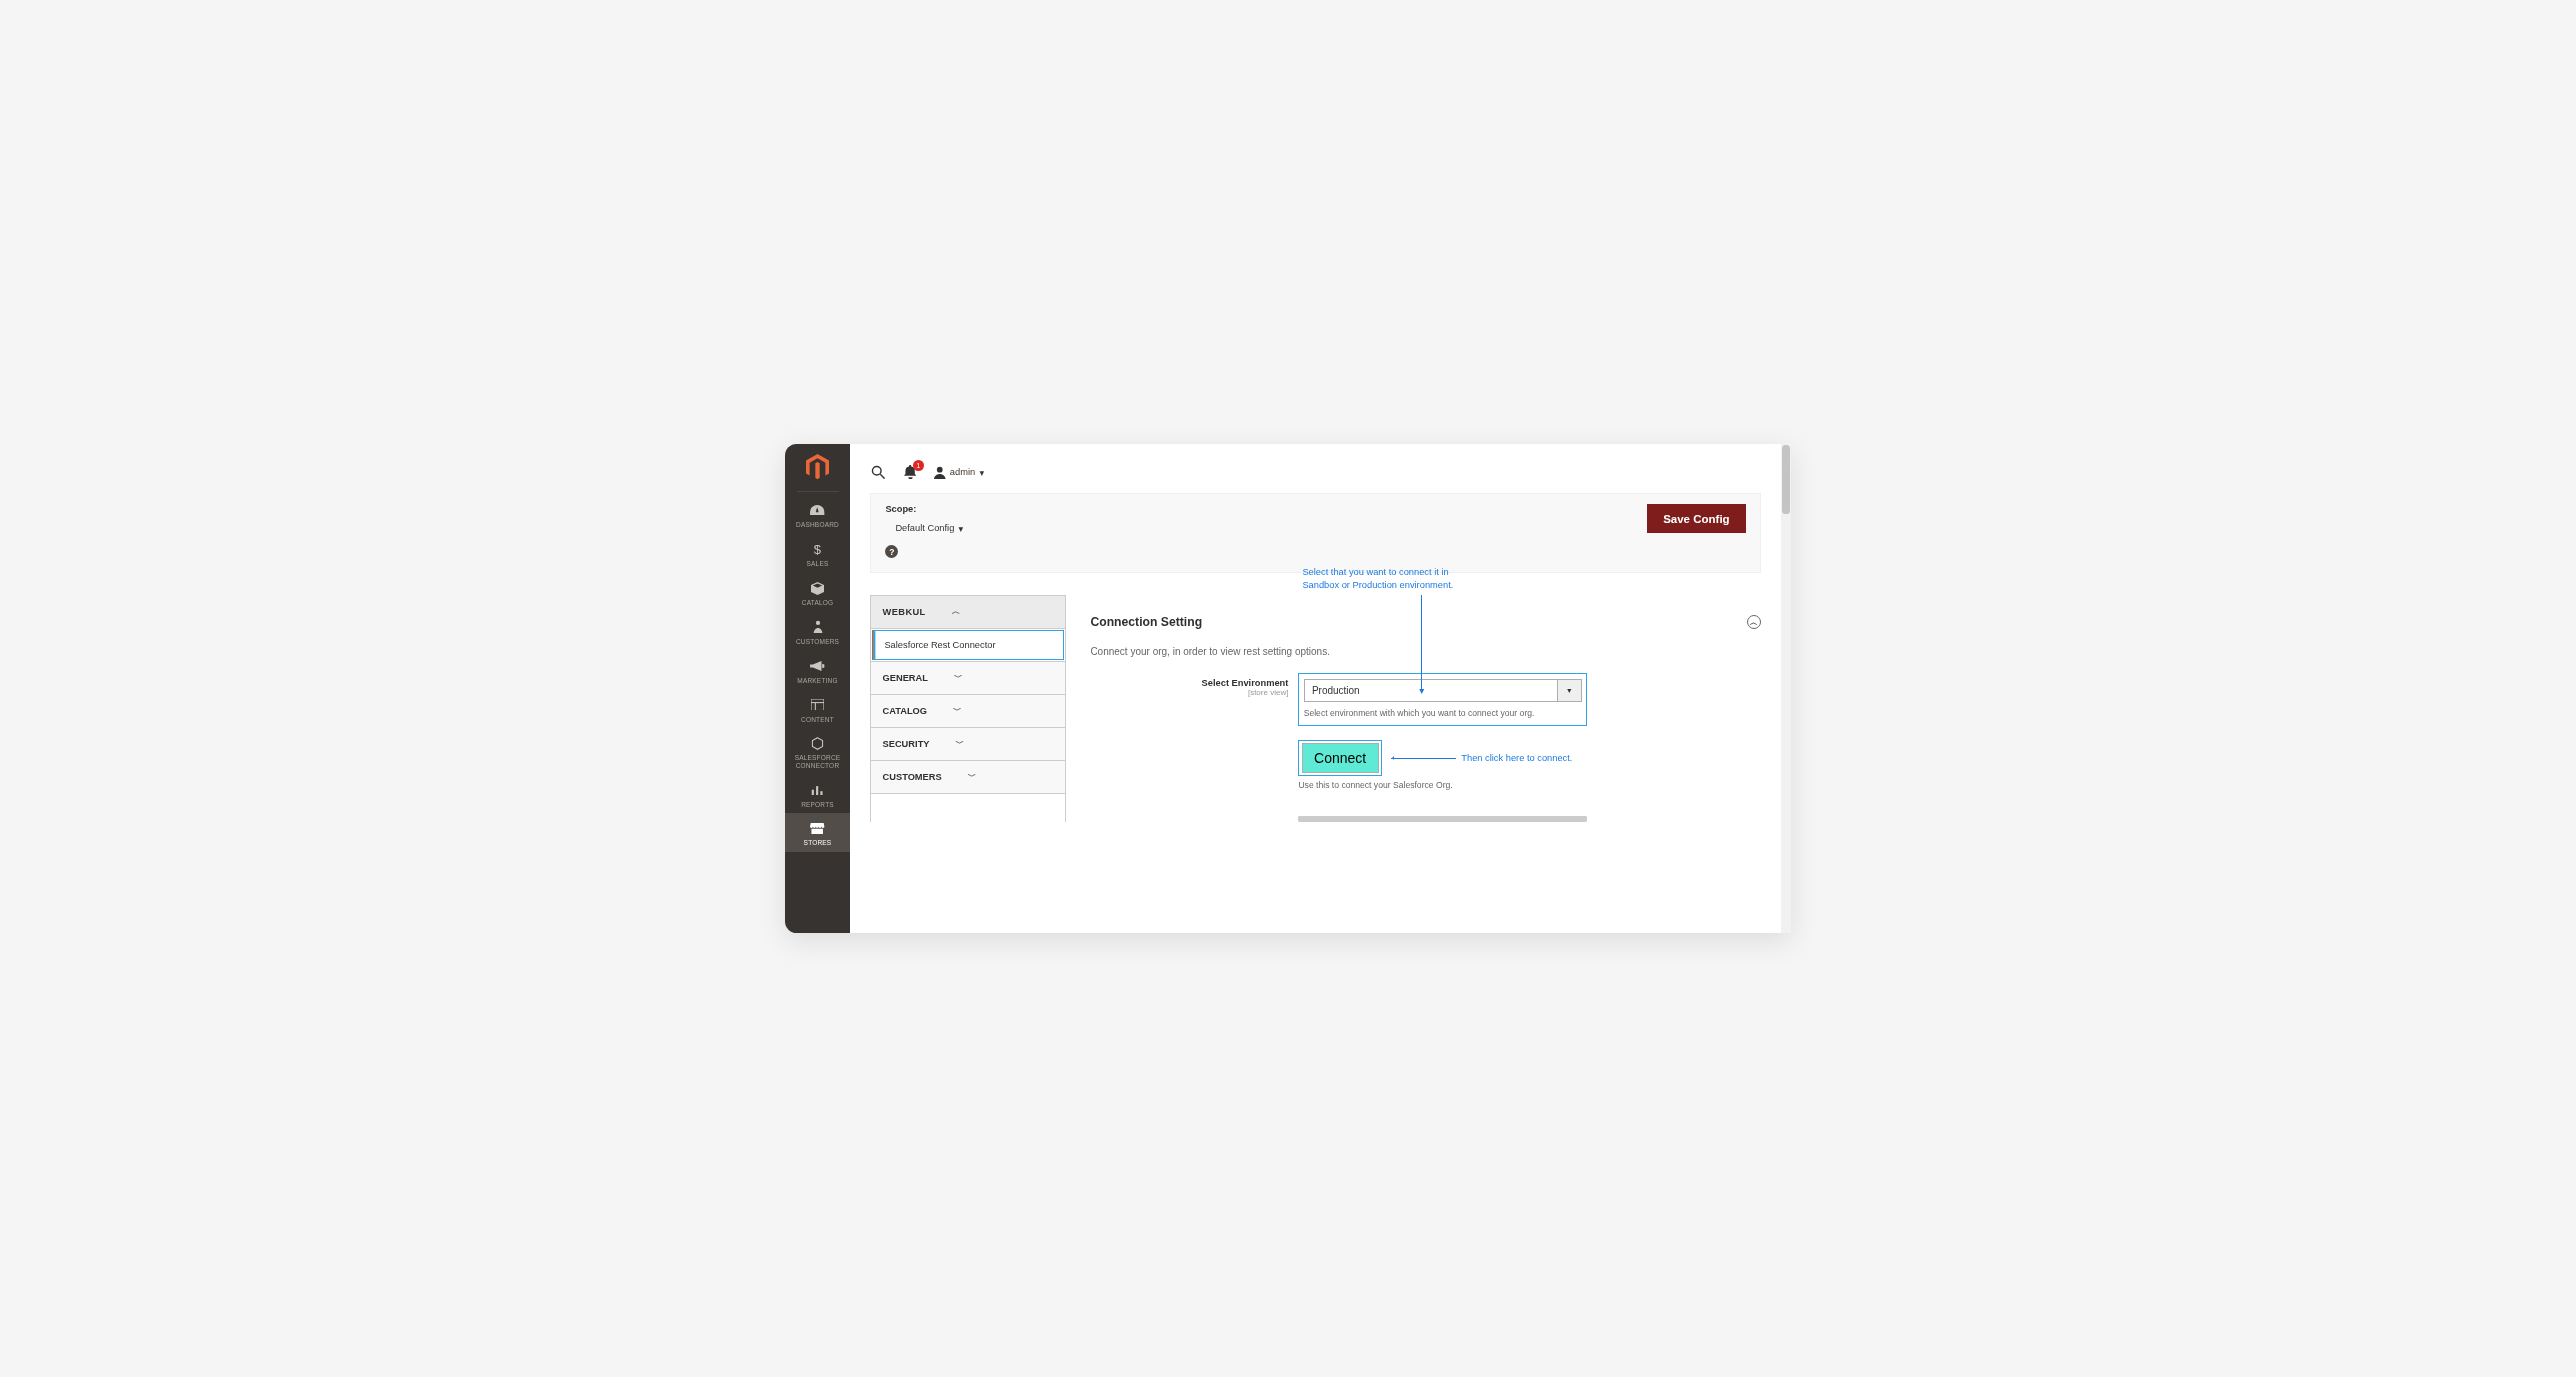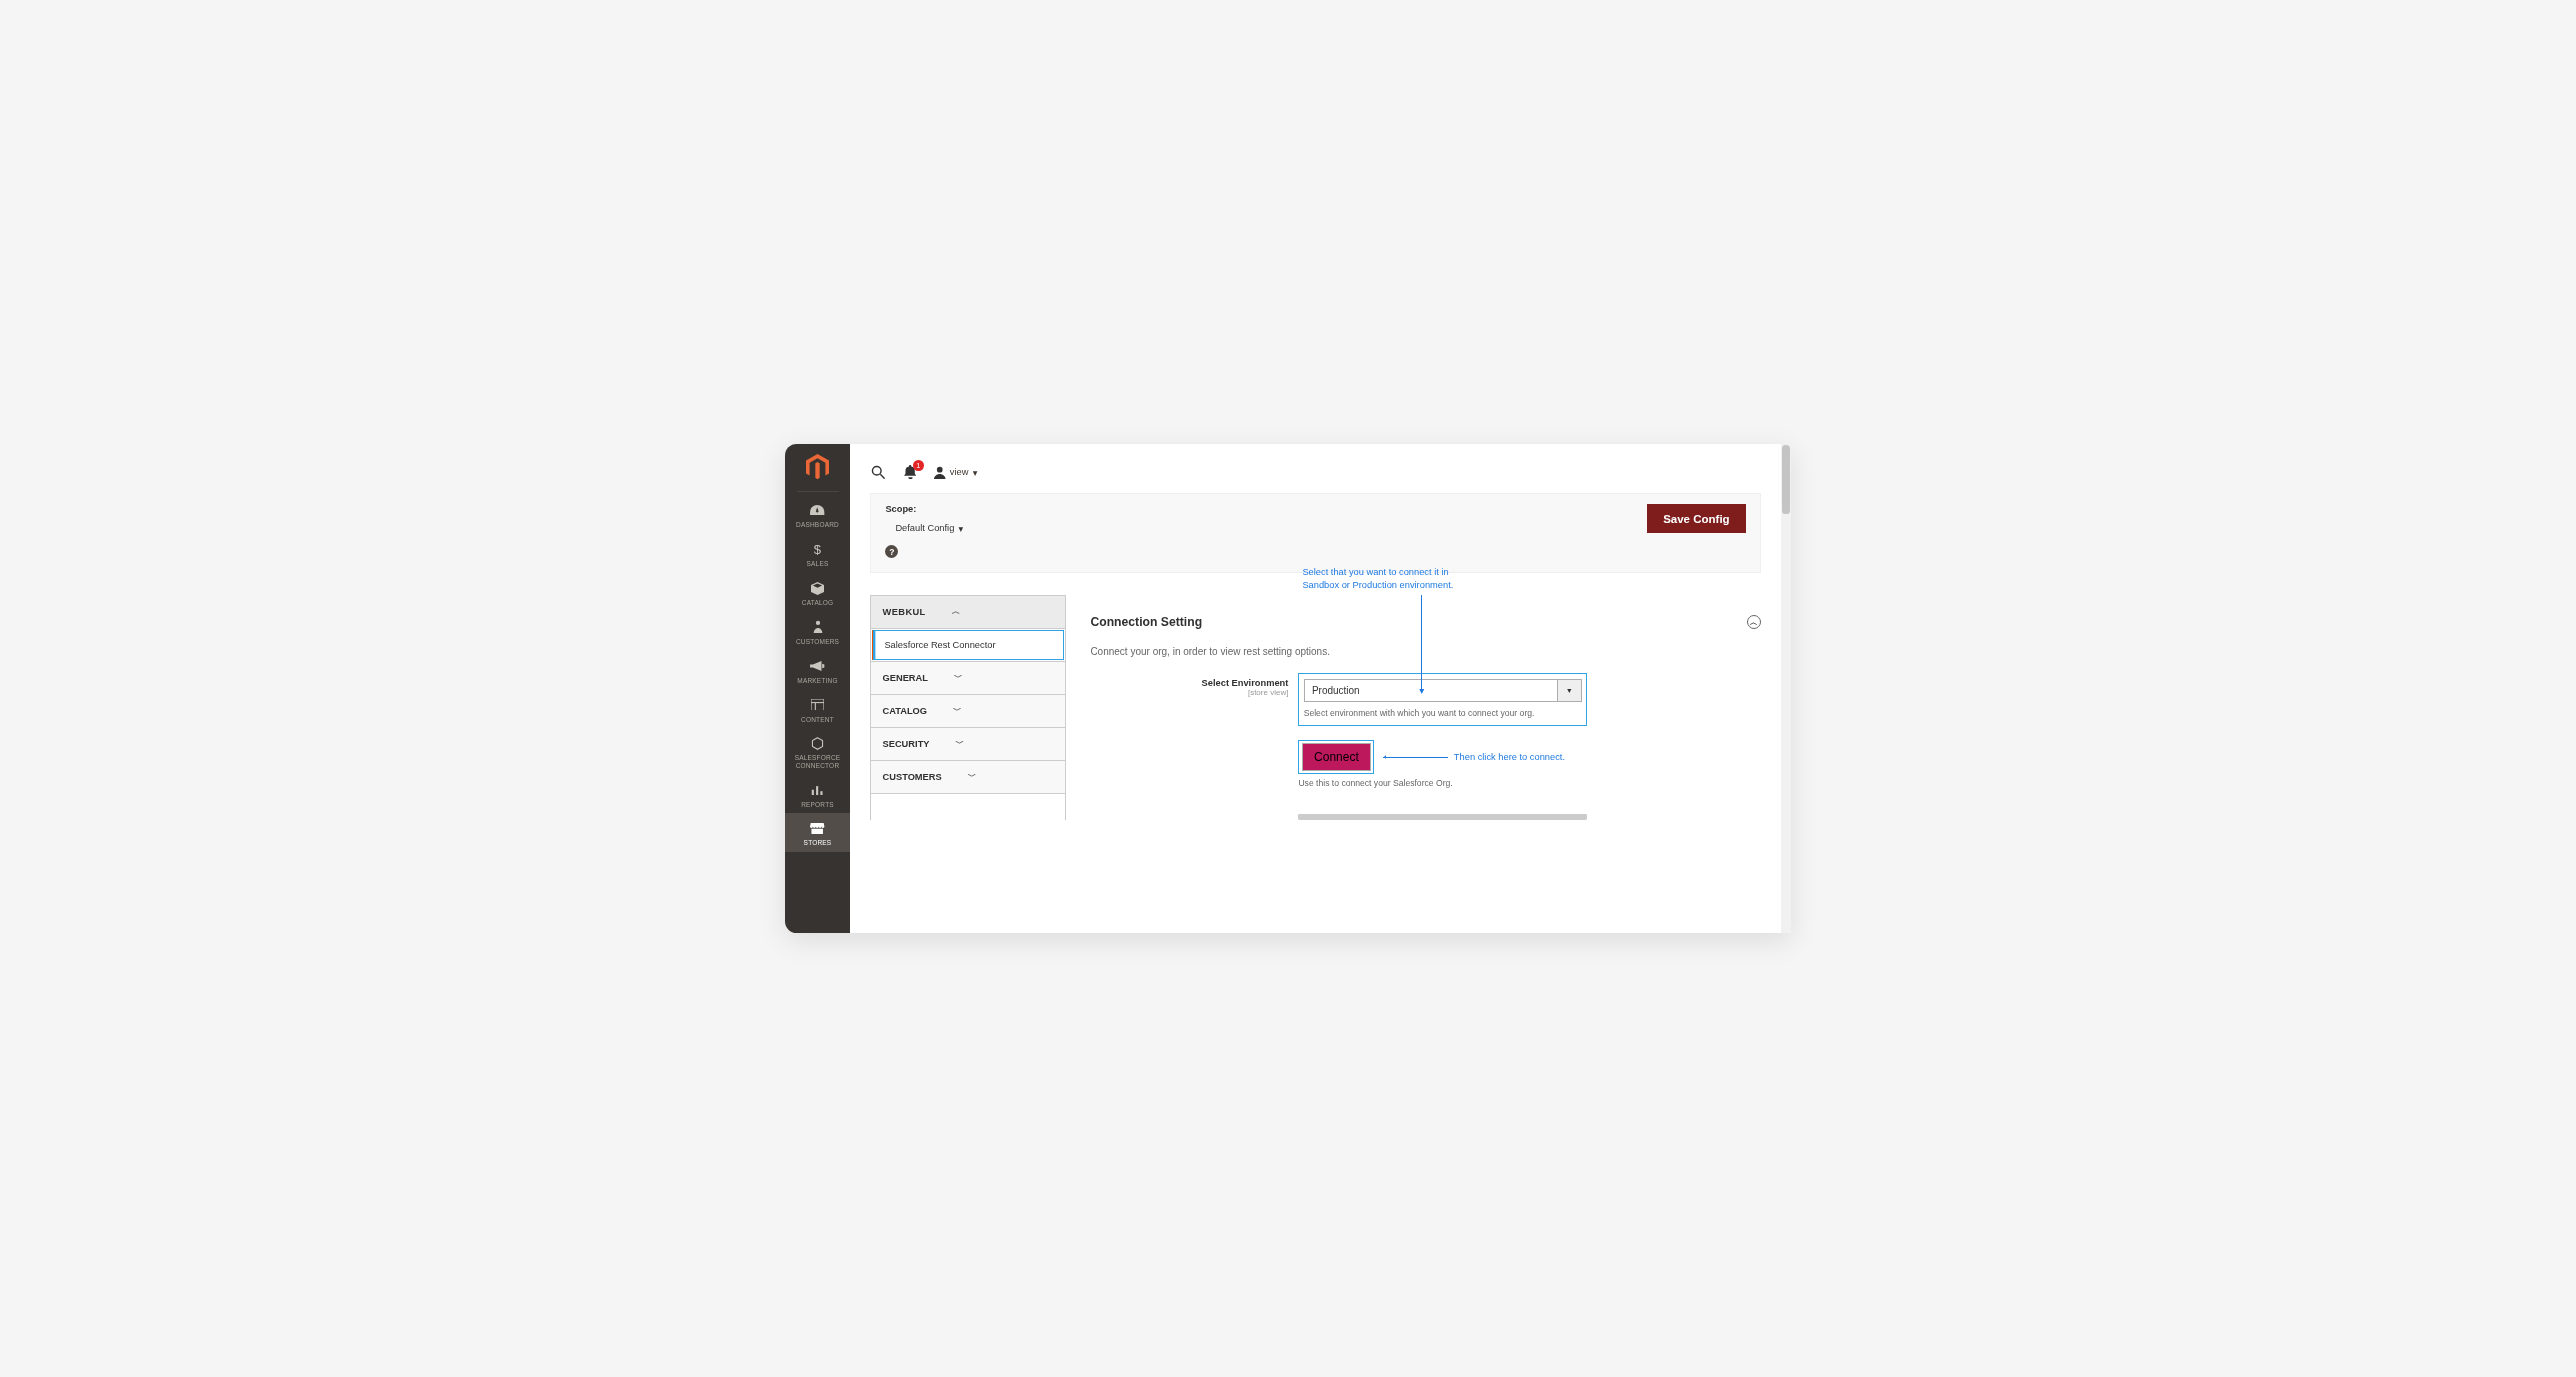--- a/index.html
+++ b/index.html
@@ -262,21 +262,21 @@
     width:24.4px; height:23px; border:0.7px solid #adadad; border-left:none; background:#efefef;
     display:flex;align-items:center;justify-content:center;font-size:7.2px;cursor:pointer;
   }
   .field-hint { font-size:8.6px; color:#666; margin-top:5.8px; }
   .connect-wrap { margin-top:14.4px; display:flex; align-items:center; gap:8.6px; position:relative;}
   .connect-btn {
     border:1.4px solid #2fa3e6;
     padding:2.2px;
   }
   .connect-btn button {
-    background:#be185d;border:0.7px solid #adadad;padding:5.8px 11.5px;font-size:12px;cursor:pointer;
+    background:#5eead4;border:0.7px solid #adadad;padding:5.8px 11.5px;font-size:14px;cursor:pointer;
   }
   .ann-right {
     display:flex;align-items:center;gap:5.8px;color:#1f7ae0;font-size:9.3px;
   }
   .ann-right .arrow-h { width:65px;height:0;border-top:1.1px solid #1f7ae0; position:relative;}
   .ann-right .arrow-h::before{content:"";position:absolute;left:-0.7px;top:-2.9px;border:2.9px solid transparent;border-right-color:#1f7ae0;}
   .bottom-bar {
     height:5.8px;background:#ccc;margin-top:26px;border-radius:1.4px;
   }
 </style>
@@ -387,21 +387,21 @@
           <svg width="13" height="14.4" viewBox="0 0 18 20">
               <path fill="#333" d="M9 0a1 1 0 011 1v1a6 6 0 015 6v4l2 3H0l2-3V8a6 6 0 015-6V1a1 1 0 011-1zM6 17h6a3 3 0 01-6 0z"></path>
             </svg>
           <span class="badge">1</span>
         </div>
         <div class="user-chip">
           <svg width="11.5" height="13" viewBox="0 0 16 18">
               <circle cx="8" cy="5" r="4" fill="#333"></circle>
               <path fill="#333" d="M0 18c0-4 4-7 8-7s8 3 8 7z"></path>
             </svg>
-          <span>view</span>
+          <span>admin</span>
           <span>▾</span>
         </div>
       </div>
     </div>
 
     <div class="toolbar">
       <div class="scope-block">
         <div class="scope-label">Scope:</div>
         <div class="scope-value">
           <span>Default Config</span>

